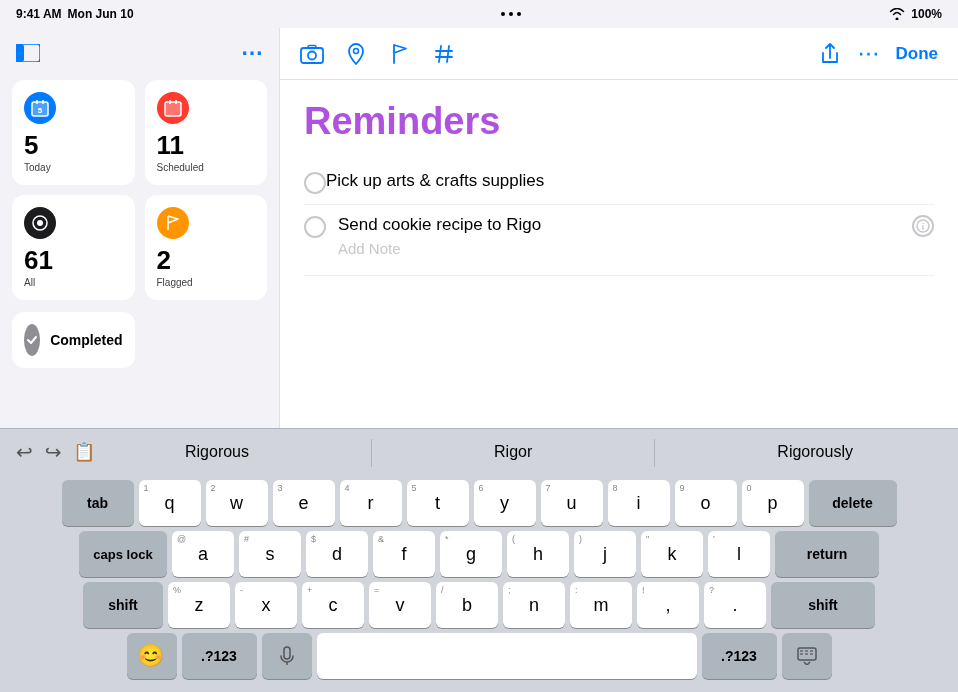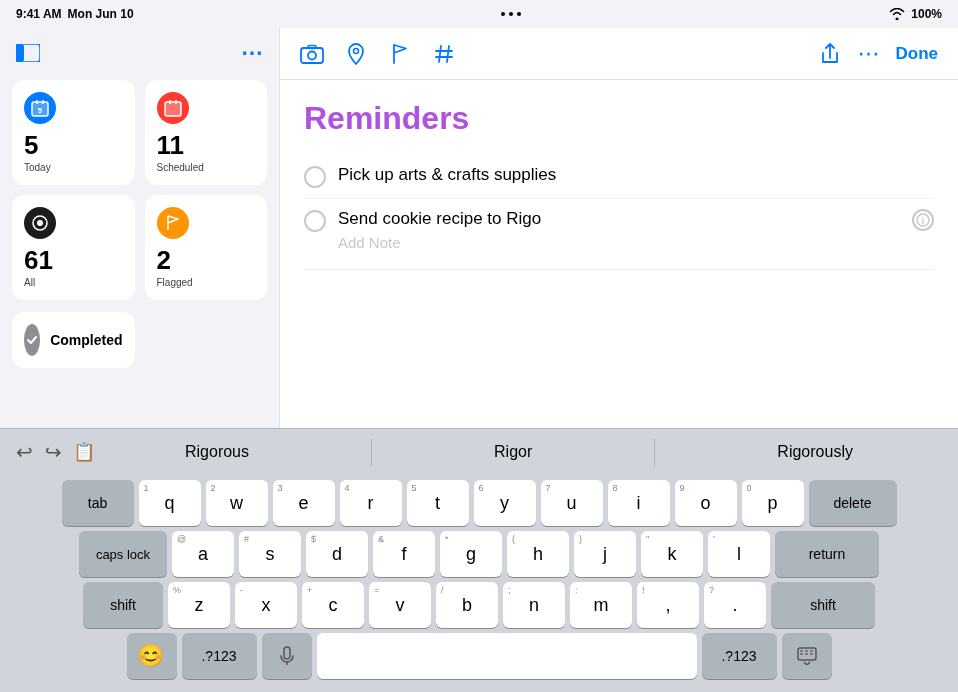--- a/index.html
+++ b/index.html
@@ -168,32 +168,32 @@
       color: #007aff;
     }
 
     .reminders-content {
       flex: 1;
       padding: 20px 24px;
       overflow-y: auto;
     }
 
     .reminders-title {
-      font-size: 32px;
+      font-size: 38px;
       font-weight: 700;
       color: #af52de;
       margin-bottom: 18px;
     }
 
     .reminder-item {
       display: flex;
       align-items: flex-start;
       padding: 10px 0;
       border-bottom: 1px solid #f0f0f0;
-      gap: 12px;
+      gap: 0;
     }
 
     .reminder-circle {
       width: 22px;
       height: 22px;
       border-radius: 50%;
       border: 2px solid #c7c7cc;
       flex-shrink: 0;
       margin-top: 1px;
     }
@@ -290,21 +290,21 @@
       box-shadow: 0 1px 0 rgba(0,0,0,0.35);
       cursor: pointer;
       user-select: none;
       position: relative;
     }
 
     .key-modifier {
       background: #adb5bd;
       color: #000;
       font-size: 14px;
-      font-weight: 400;
+      font-weight: 700;
     }
 
     .key-number {
       font-size: 9px;
       color: #888;
       position: absolute;
       top: 3px;
       align-self: flex-start;
       left: 5px;
     }

